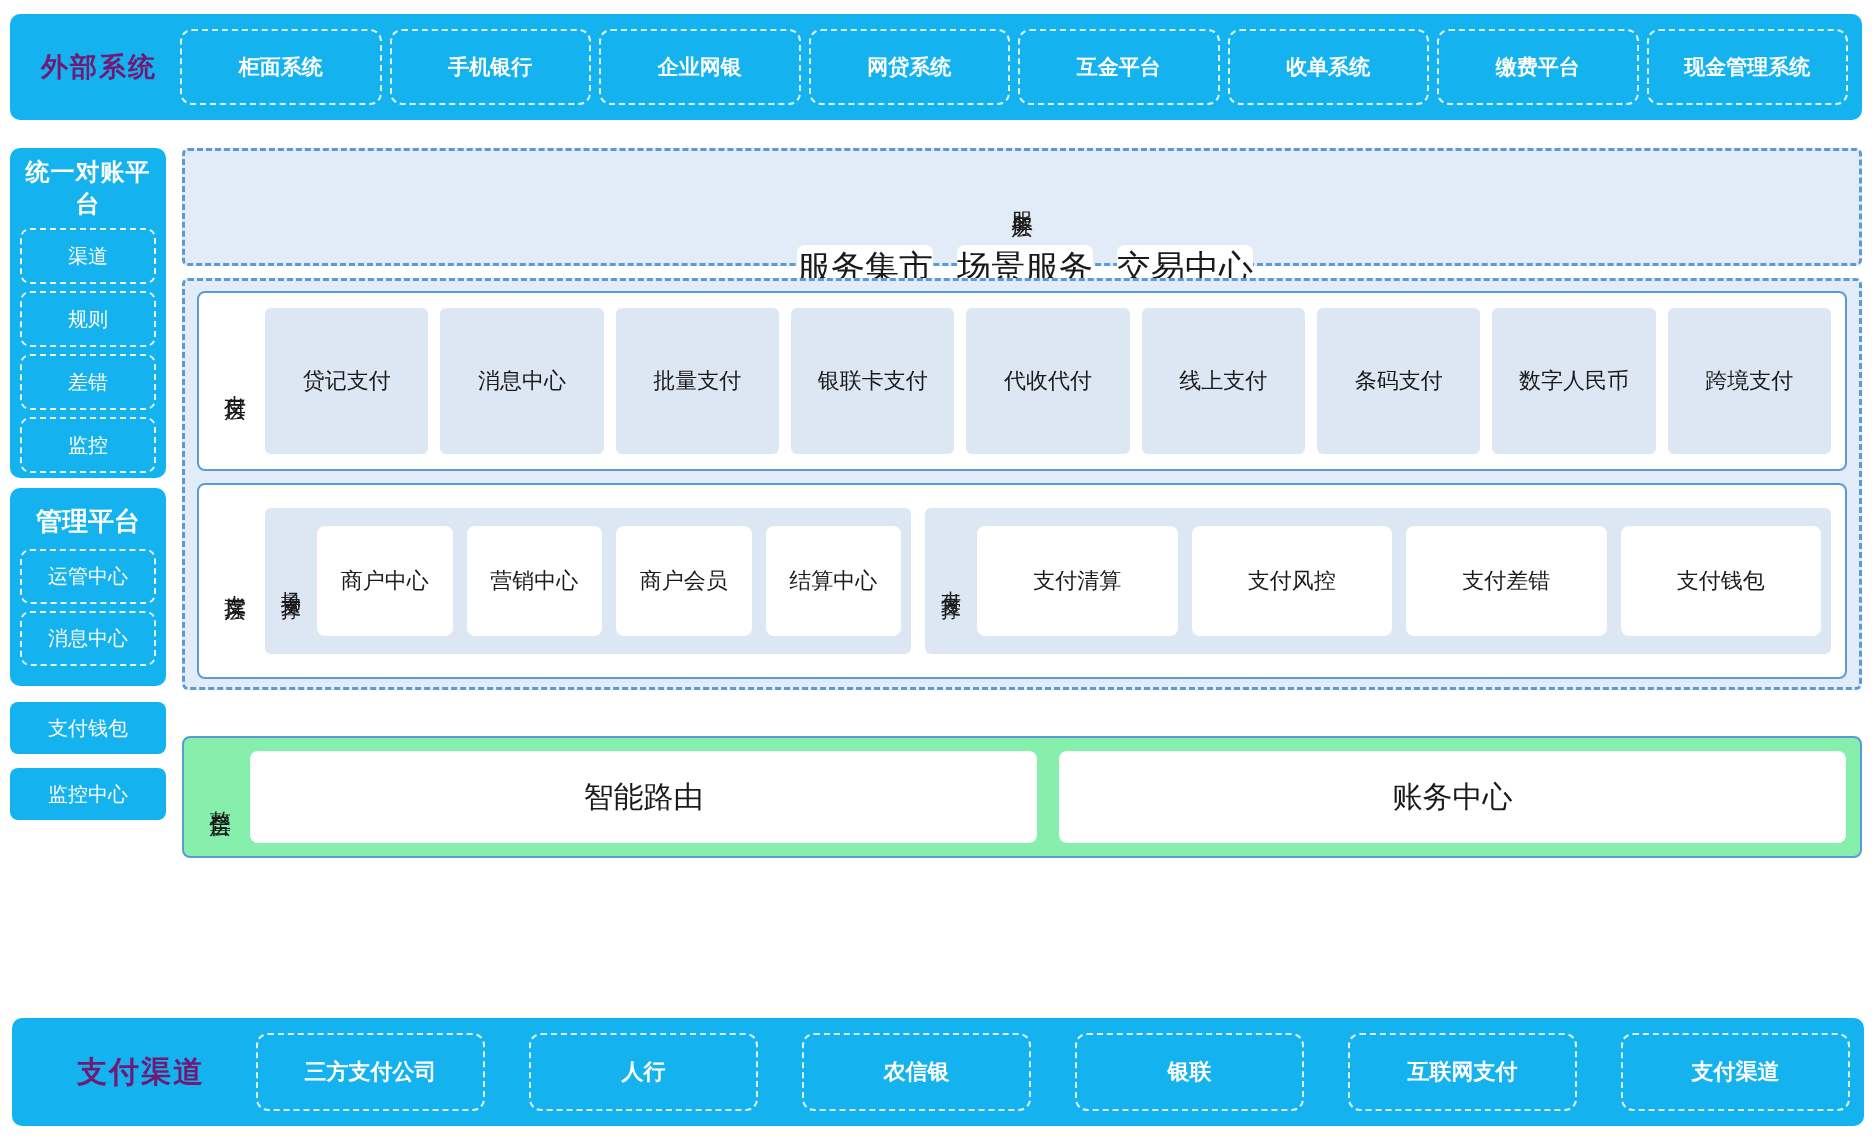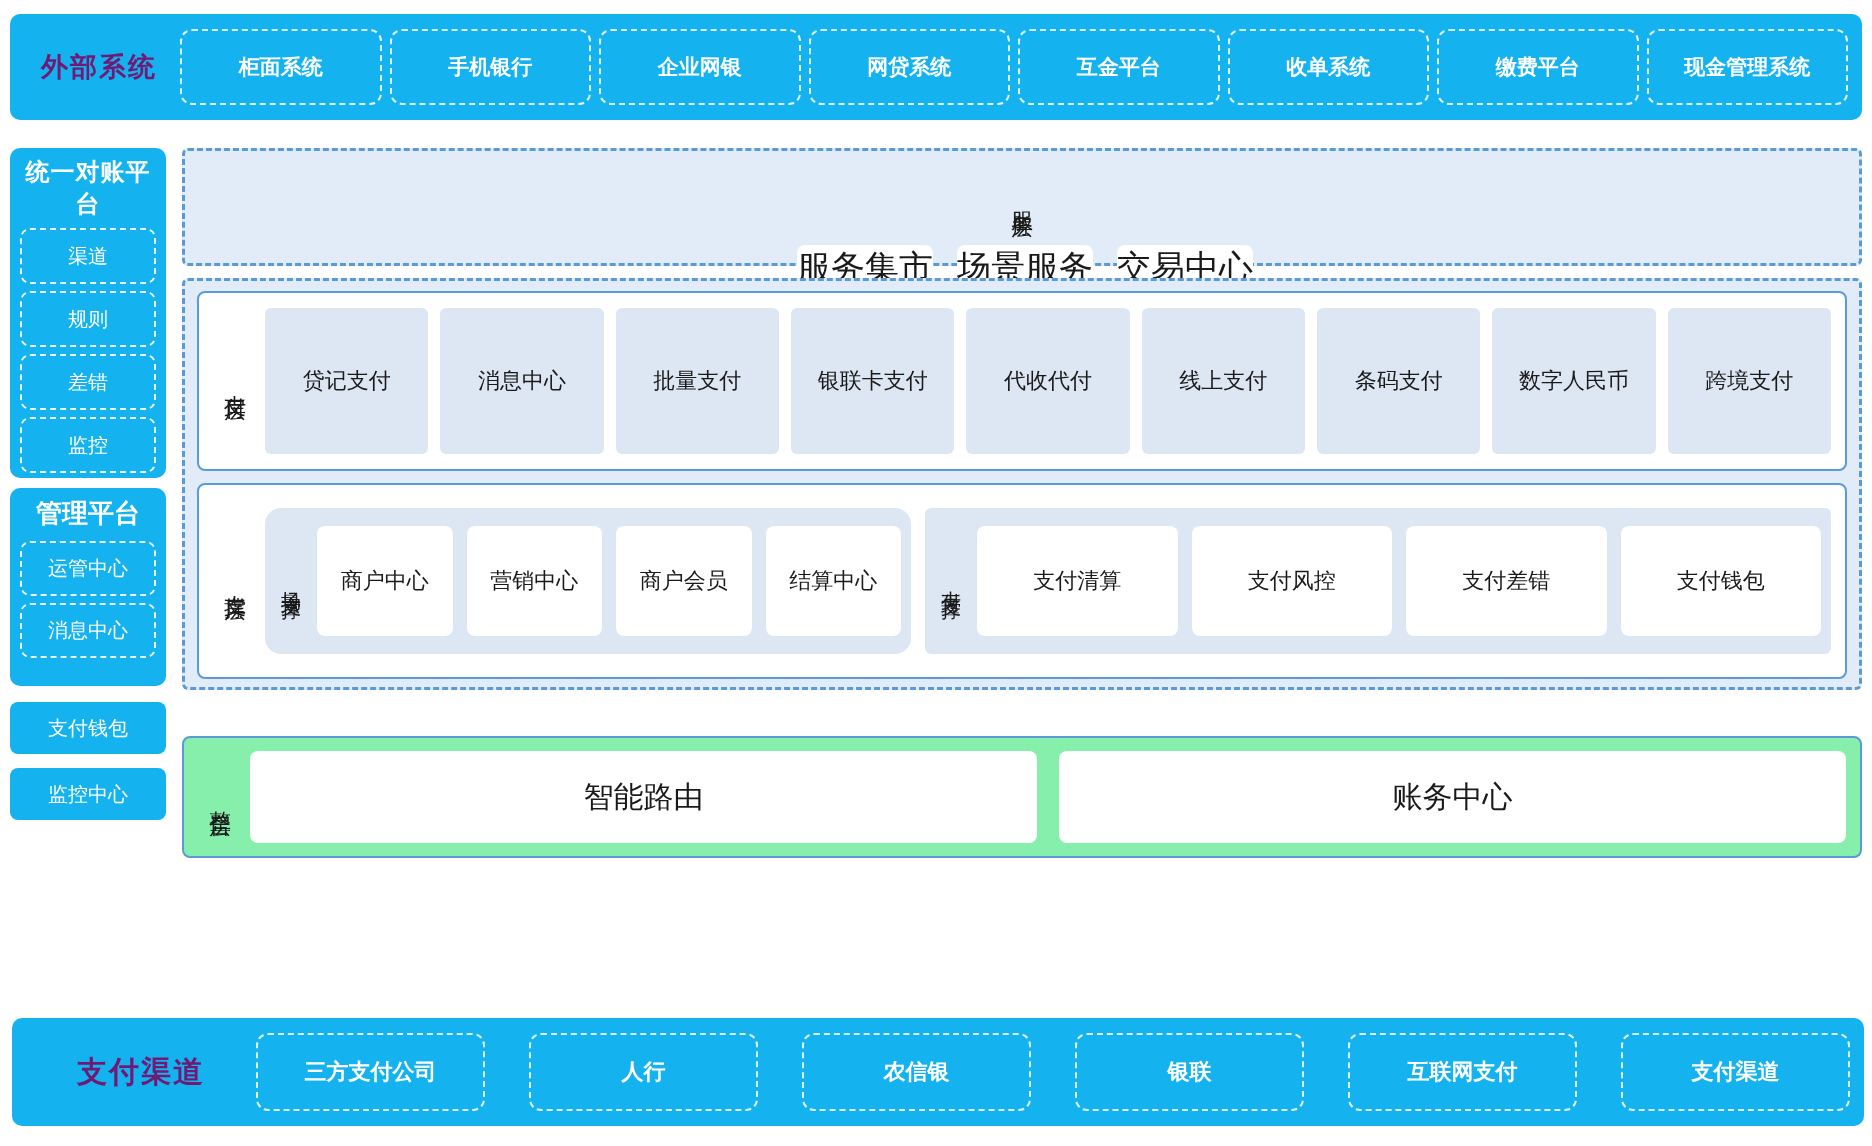--- a/index.html
+++ b/index.html
@@ -100,21 +100,21 @@
     box-sizing: border-box;
     white-space: nowrap;
   }
 
   #manage-platform {
     position: absolute;
     left: 10px; top: 488px;
     width: 156px; height: 198px;
     background: #14b2ee;
     border-radius: 10px;
-    padding: 8px 10px;
+    padding: 16px 10px;
     box-sizing: border-box;
   }
   #manage-platform .side-title {
     color: #fff; font-size: 26px; font-weight: bold;
     text-align: center; margin-bottom: 10px;
   }
   #manage-platform .side-chip { height: 55px; font-size: 20px; }
 
   .solid-side-box {
     position: absolute;
@@ -220,21 +220,21 @@
     display: flex;
     align-items: center;
     padding: 0 10px;
     box-sizing: border-box;
   }
   .support-group .vlabel { width: 34px; height: 110px; font-size: 20px; }
   .support-group .cards {
     display: flex; flex: 1; gap: 14px; height: 110px; margin-left: 8px;
   }
   .support-group .white-card { flex: 1; font-size: 22px; white-space: nowrap; }
-  #group-scene { flex: 0 0 646px; border-radius: 16px; }
+  #group-scene { flex: 0 0 646px; }
   #group-pay   { flex: 1; }
 
   
   #integration-layer-box {
     position: absolute;
     left: 182px; top: 736px;
     width: 1680px; height: 122px;
     background: #86efac;
     border: 2px solid #5b9bd5;
     border-radius: 8px;

